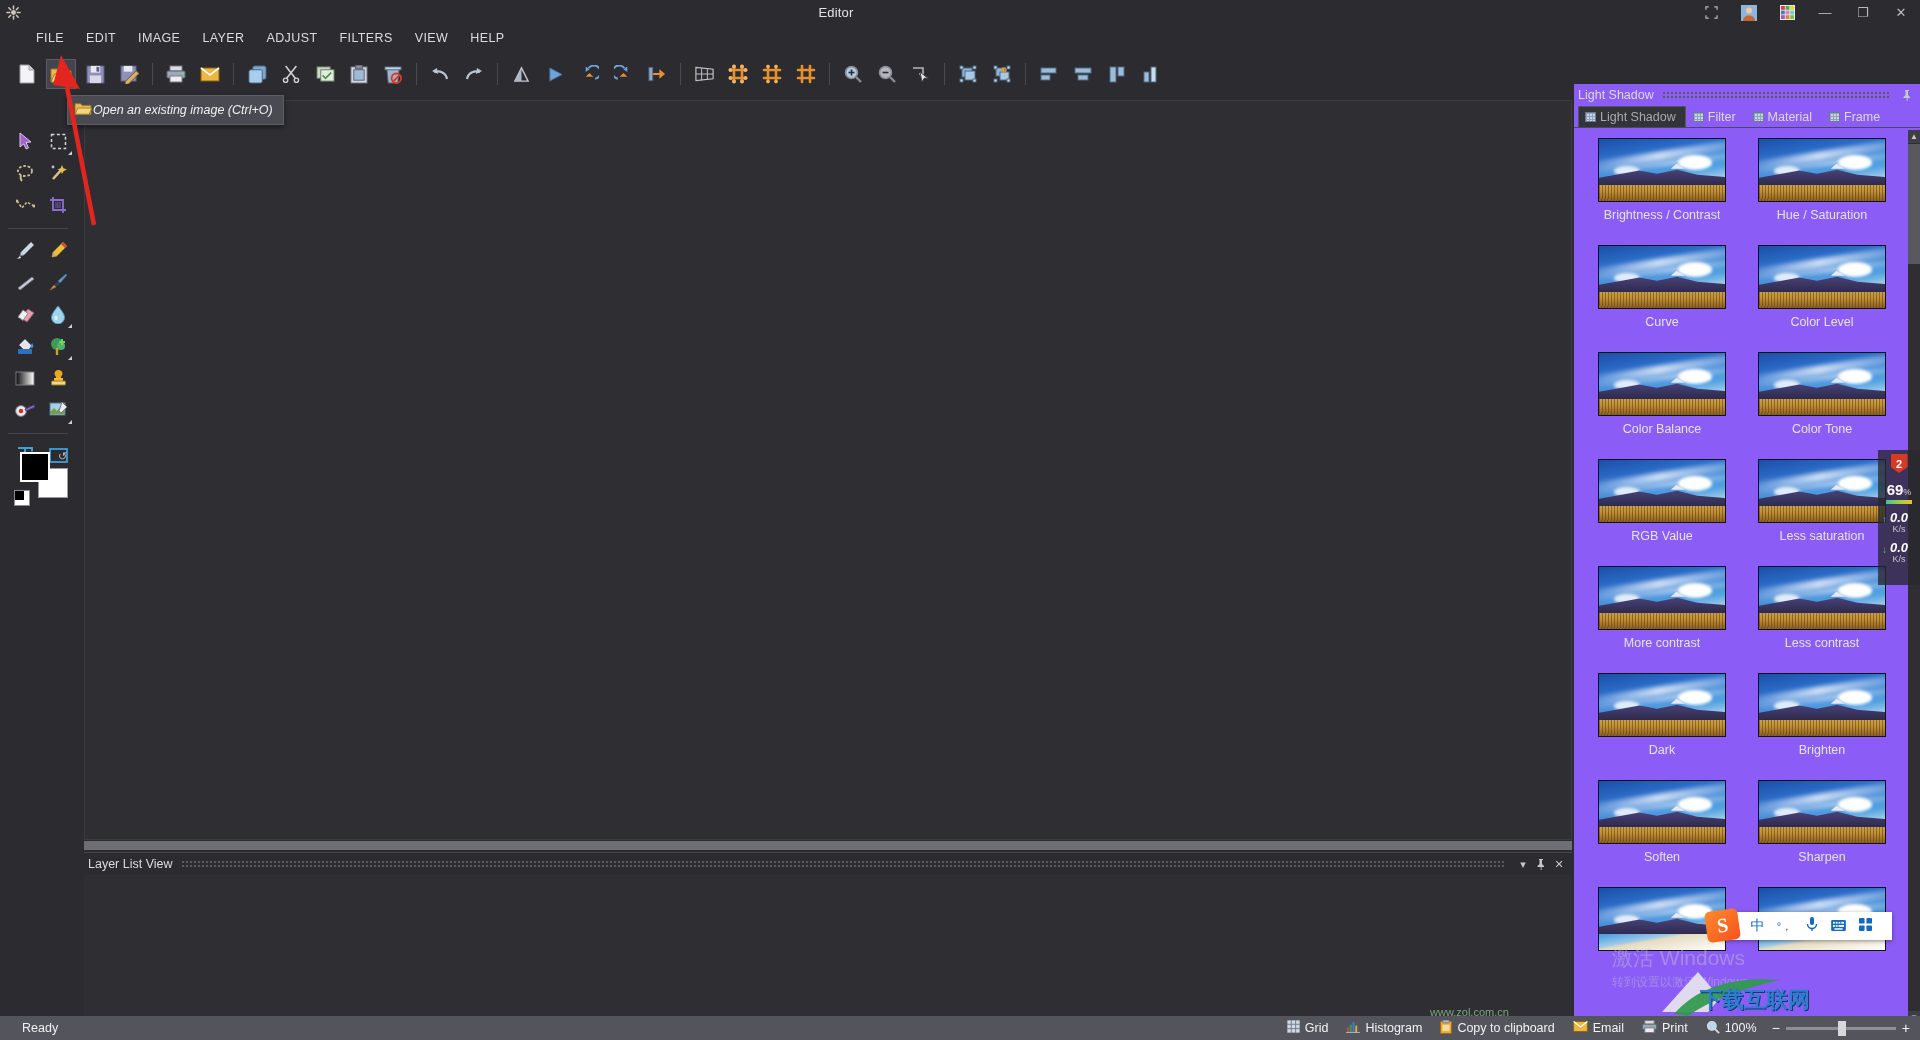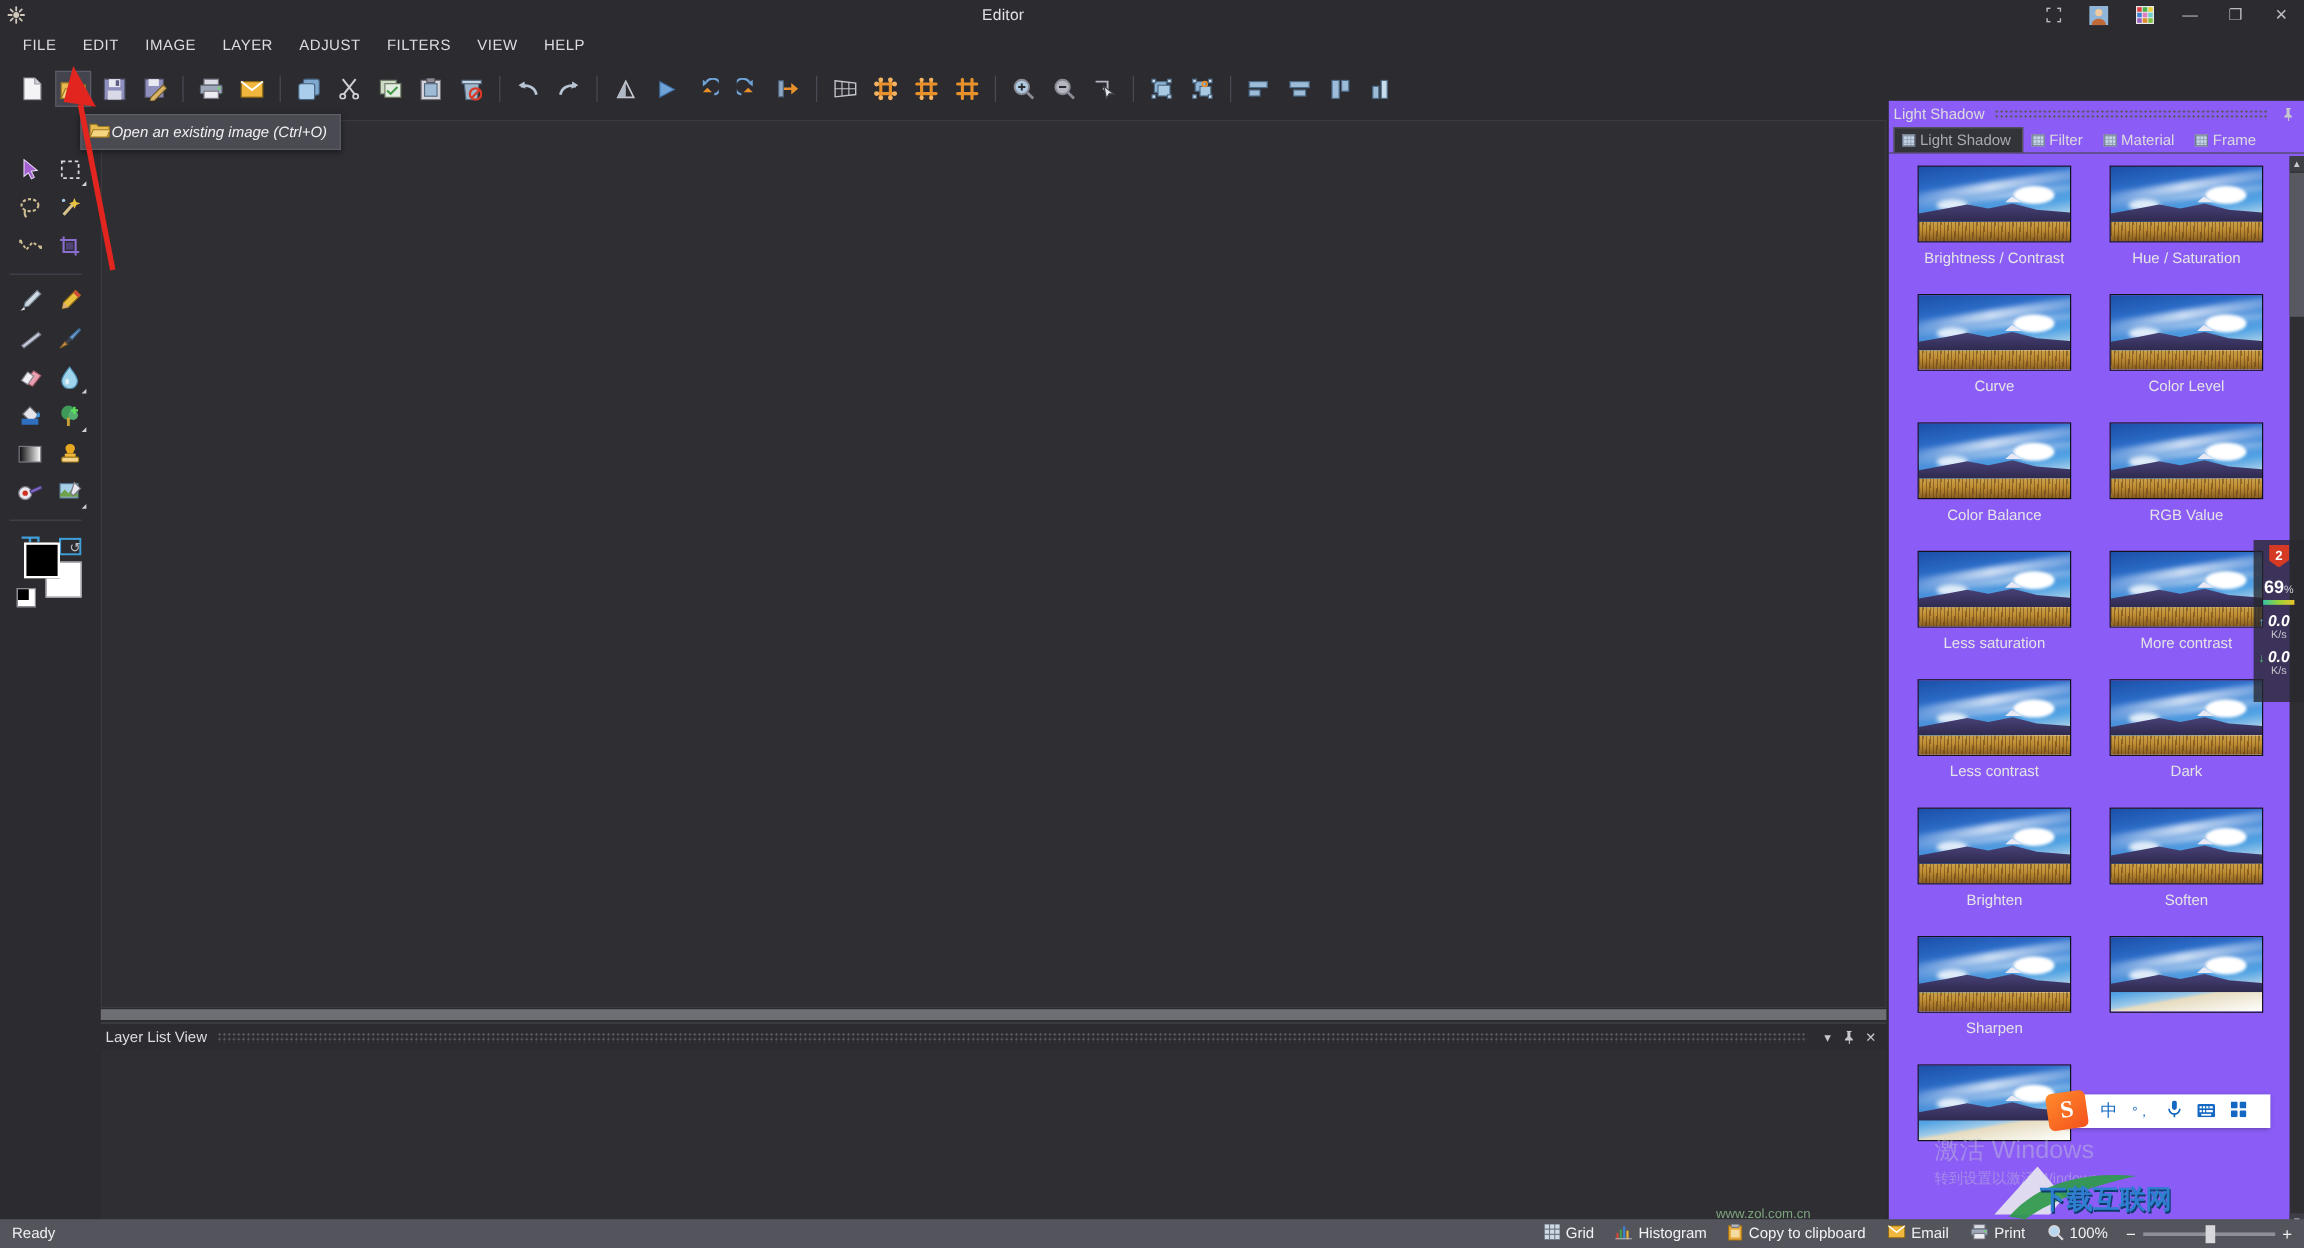--- a/index.html
+++ b/index.html
@@ -29,21 +29,21 @@
     position:absolute; right:0; top:0; height:25px; display:flex; align-items:center;
   }
   .tb-btn {
     width:38px; height:25px; display:flex; align-items:center; justify-content:center;
     color:#b9b9c0; font-size:13px;
   }
 
   
   #menubar {
     position:absolute; left:0; top:26px; width:1920px; height:24px;
-    display:flex; align-items:center; padding-left:8px; background:#2b2b30;
+    display:flex; align-items:center; padding-left:25px; background:#2b2b30;
   }
   .menu-item {
     padding:3px 11px; font-size:12.5px; color:#dcdce0; letter-spacing:.4px;
   }
 
   
   #maintoolbar {
     position:absolute; left:0; top:56px; width:1920px; height:36px;
     display:flex; align-items:center; padding-left:10px; background:#2b2b30;
   }
@@ -195,21 +195,21 @@
   }
   #rdScrollThumb { position:absolute; left:0; top:14px; width:12px; height:120px; background:#585860; }
   .rdArrow {
     position:absolute; left:0; width:12px; height:13px; background:#3e3e46;
     display:flex; align-items:center; justify-content:center; color:#c9c9d0; font-size:8px;
   }
 
   
   #statusbar {
     position:absolute; left:0; bottom:0; width:1920px; height:24px;
-    background:#54545c; display:flex; align-items:center;
+    background:#54545c; display:flex; align-items:center;padding-left:12px;
   }
   #statusbar .ready { padding-left:10px; font-size:12.5px; color:#f0f0f3; }
   #statusbar .sb-right { margin-left:auto; display:flex; align-items:center; padding-right:10px; gap:4px; }
   .sb-item { display:flex; align-items:center; gap:5px; padding:2px 7px; font-size:12.5px; color:#f2f2f5; }
   #zoomSlider { display:flex; align-items:center; gap:6px; padding-left:4px; }
   #zoomTrack { width:110px; height:3px; background:#8e8e96; position:relative; }
   #zoomKnob { position:absolute; left:52px; top:-6px; width:8px; height:15px; background:#d8d8dc; }
 
   
   #tooltip {
@@ -916,20 +916,34 @@
           <div class="sky"></div>
           <div class="streak"></div>
           <div class="streak2"></div>
           <div class="cloud"></div>
           <div class="cloud2"></div>
           <div class="mtn"></div>
           <div class="snow"></div>
           <div class="field"></div>
           <div class="fieldtex"></div>
         </div>
+        <div class="lbl">Color Tone</div>
+      </div>
+      <div class="preset">
+        <div class="thumb">
+          <div class="sky"></div>
+          <div class="streak"></div>
+          <div class="streak2"></div>
+          <div class="cloud"></div>
+          <div class="cloud2"></div>
+          <div class="mtn"></div>
+          <div class="snow"></div>
+          <div class="field"></div>
+          <div class="fieldtex"></div>
+        </div>
         <div class="lbl">RGB Value</div>
       </div>
       <div class="preset">
         <div class="thumb">
           <div class="sky"></div>
           <div class="streak"></div>
           <div class="streak2"></div>
           <div class="cloud"></div>
           <div class="cloud2"></div>
           <div class="mtn"></div>

